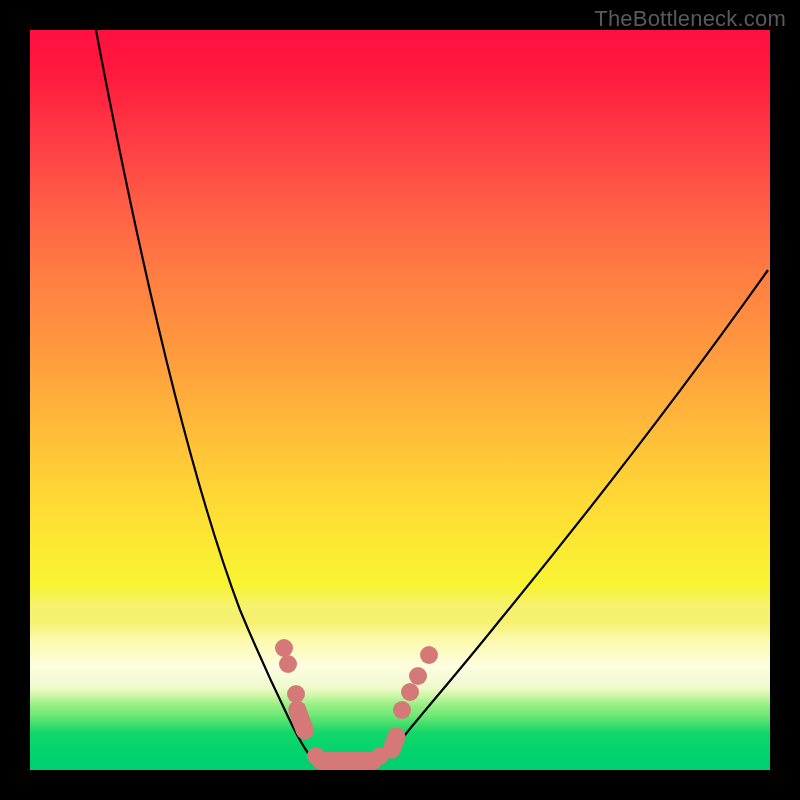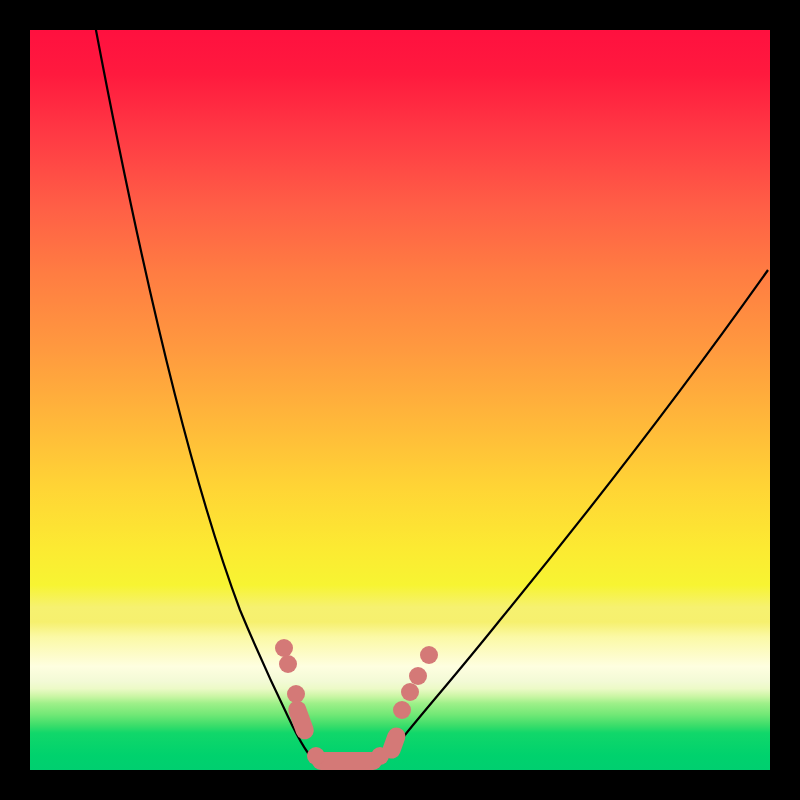--- a/index.html
+++ b/index.html
@@ -73,20 +73,21 @@
   
   .marker-group circle,
   .marker-group rect {
     fill: #d47977;
   }
 </style>
 </head>
 <body>
 <div class="outer">
 
+  <div class="watermark">TheBottleneck.com</div>
 
   <div class="plot-area">
     <svg class="curves" viewBox="0 0 740 740">
 
       <path d="M 65 -5
                C 100 180, 150 420, 210 580
                C 235 640, 250 670, 262 695
                C 268 707, 273 716, 278 723
                C 281 727, 284 731, 288 733
                L 305 735" stroke="#000" stroke-width="2.2" fill="none"></path>

